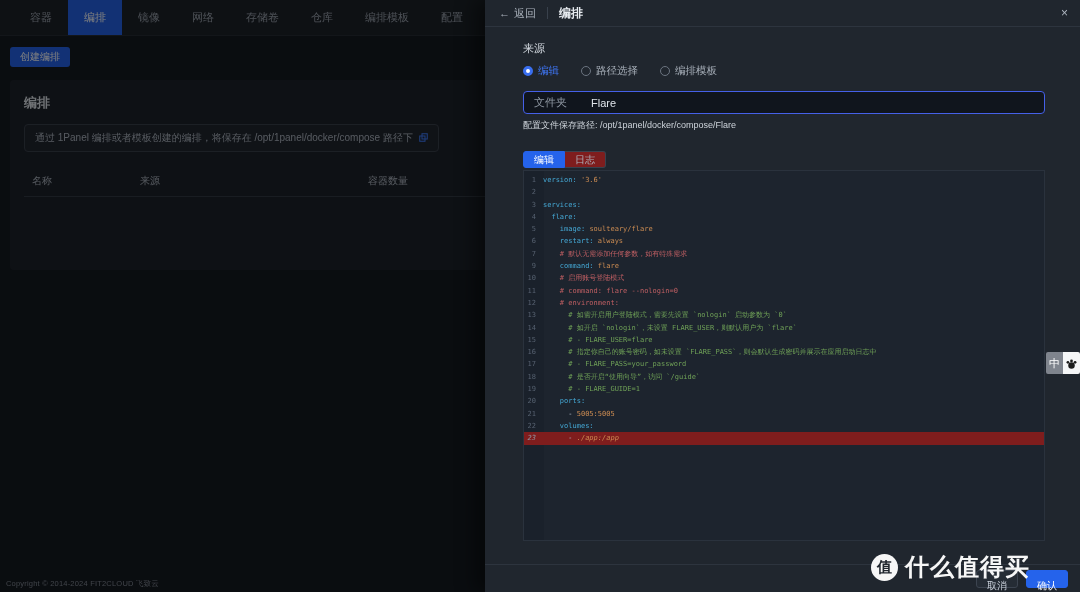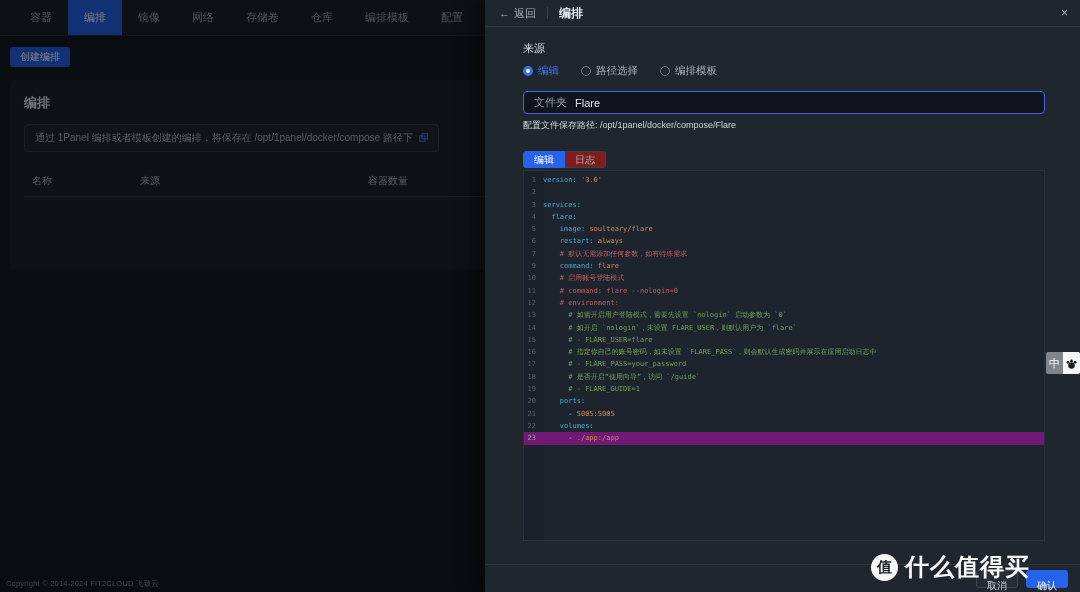--- a/index.html
+++ b/index.html
@@ -34,36 +34,36 @@
   .close-btn { position:absolute; right:12px; top:50%; transform:translateY(-50%); color:#aeb6c0; font-size:12px; cursor:pointer; line-height:1; }
 
   .src-label { position:absolute; top:41px; left:38px; font-size:11px; color:#d4dae1; }
   .radio-group { position:absolute; top:64px; left:38px; display:flex; gap:22px; align-items:center; }
   .radio { display:flex; align-items:center; cursor:pointer; }
   .radio .dot { width:10px; height:10px; border-radius:50%; border:1px solid #6b7480; background:transparent; }
   .radio.sel .dot { border:3px solid #3a6ff0; background:#fff; }
   .radio .rlabel { margin-left:5px; font-size:10.5px; color:#a6aeb8; }
   .radio.sel .rlabel { color:#3f76f5; }
 
-  .folder-input { position:absolute; top:91px; left:38px; width:522px; height:23px; background:#10151d; border:1px solid #4560e8; border-radius:4px; display:flex; align-items:center; padding:0 10px; gap:8px; }
+  .folder-input { position:absolute; top:91px; left:38px; width:522px; height:23px; background:#10151d; border:1px solid #4560e8; border-radius:4px; display:flex; align-items:center; padding:0 10px; gap:24px; }
   .folder-prefix { font-size:11px; color:#8f98a3; }
   .folder-value { font-size:11px; color:#dfe4ea; }
   .path-hint { position:absolute; top:119px; left:38px; font-size:9px; color:#cdd3da; }
 
   .view-tabs { position:absolute; top:151px; left:38px; display:flex; }
   .vtab { height:17px; padding:0 10px; font-size:10px; border:1px solid #3a424e; background:#7f1d1d; color:#aeb6c0; cursor:pointer; font-family:inherit; }
   .vtab:first-child { border-radius:3px 0 0 3px; }
   .vtab:last-child { border-radius:0 3px 3px 0; border-left:none; }
   .vtab.active { background:#2563eb; border-color:#2563eb; color:#fff; }
 
   .editor { position:absolute; top:170px; left:38px; width:522px; height:371px; background:#1d242e; border:1px solid #2a323d; overflow:hidden; font-family:"DejaVu Sans Mono", monospace; }
   .gutter-strip { position:absolute; left:0; top:0; bottom:0; width:20px; background:#1a212b; }
   .code-area { position:relative; padding-top:3px; }
   .cl { white-space:pre; font-size:7px; line-height:12.3px; height:12.3px; }
-  .cl.active { background:#701a75; }
+  .cl.active { background:#7f1d1d;font-style:italic; }
   .ln { display:inline-block; width:16px; padding-right:4px; text-align:right; color:#566170; }
   .cl.active .ln { color:#8f9aa8; }
   .lc { margin-left:3px; color:#b9c2cf; }
   .t-d { color:#b9c2cf; }
   .t-k { color:#45a9d6; }
   .t-v { color:#cc8c52; }
   .t-r { color:#c05f63; }
   .t-g { color:#6fa157; }
 
   .drawer-footer { position:absolute; left:0; right:0; bottom:0; height:28px; border-top:1px solid #2d343e; display:flex; align-items:center; justify-content:flex-end; gap:8px; padding:0 12px; }

